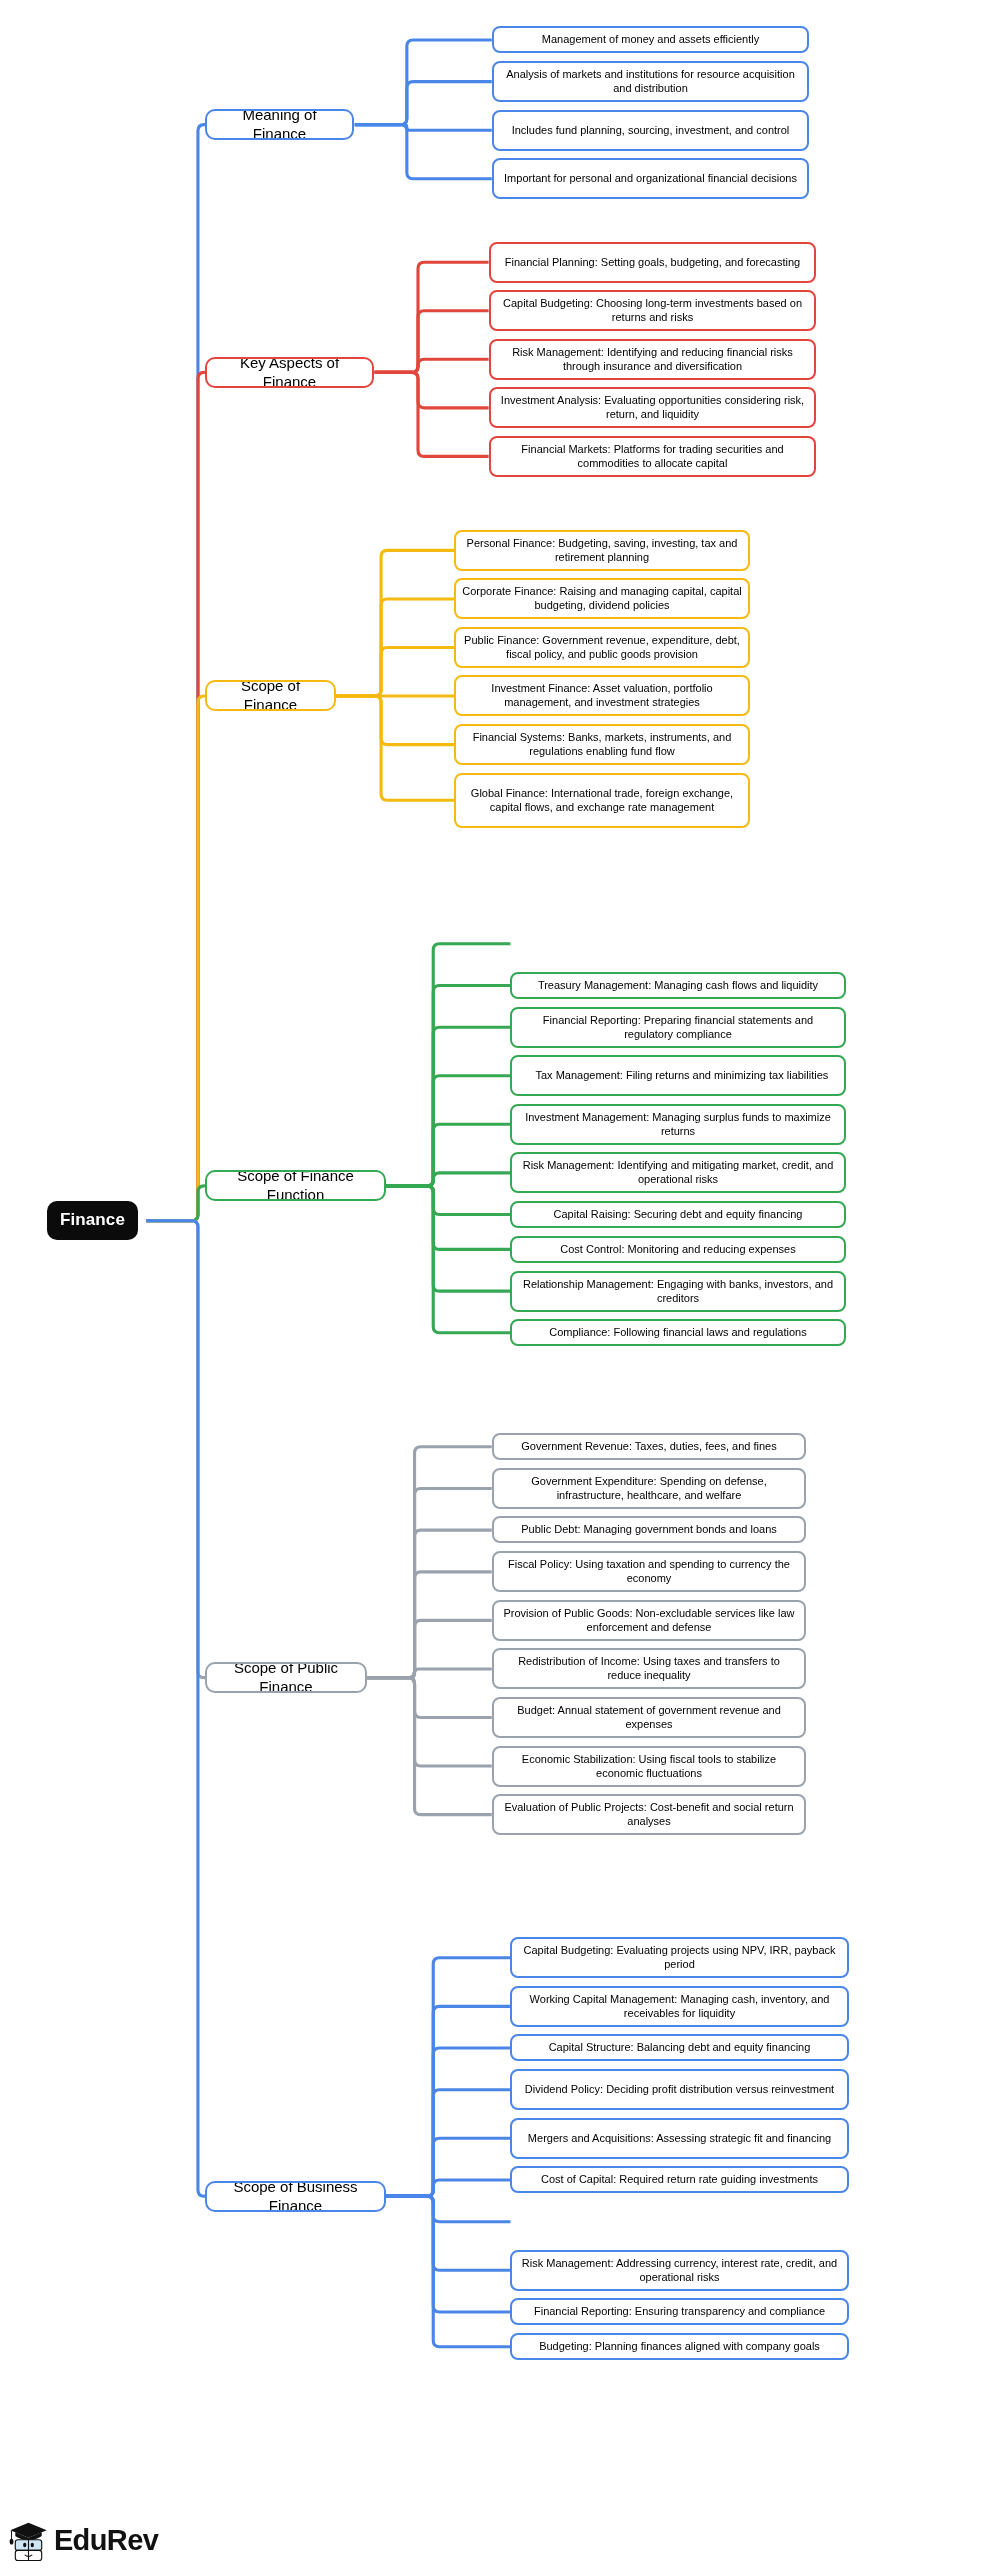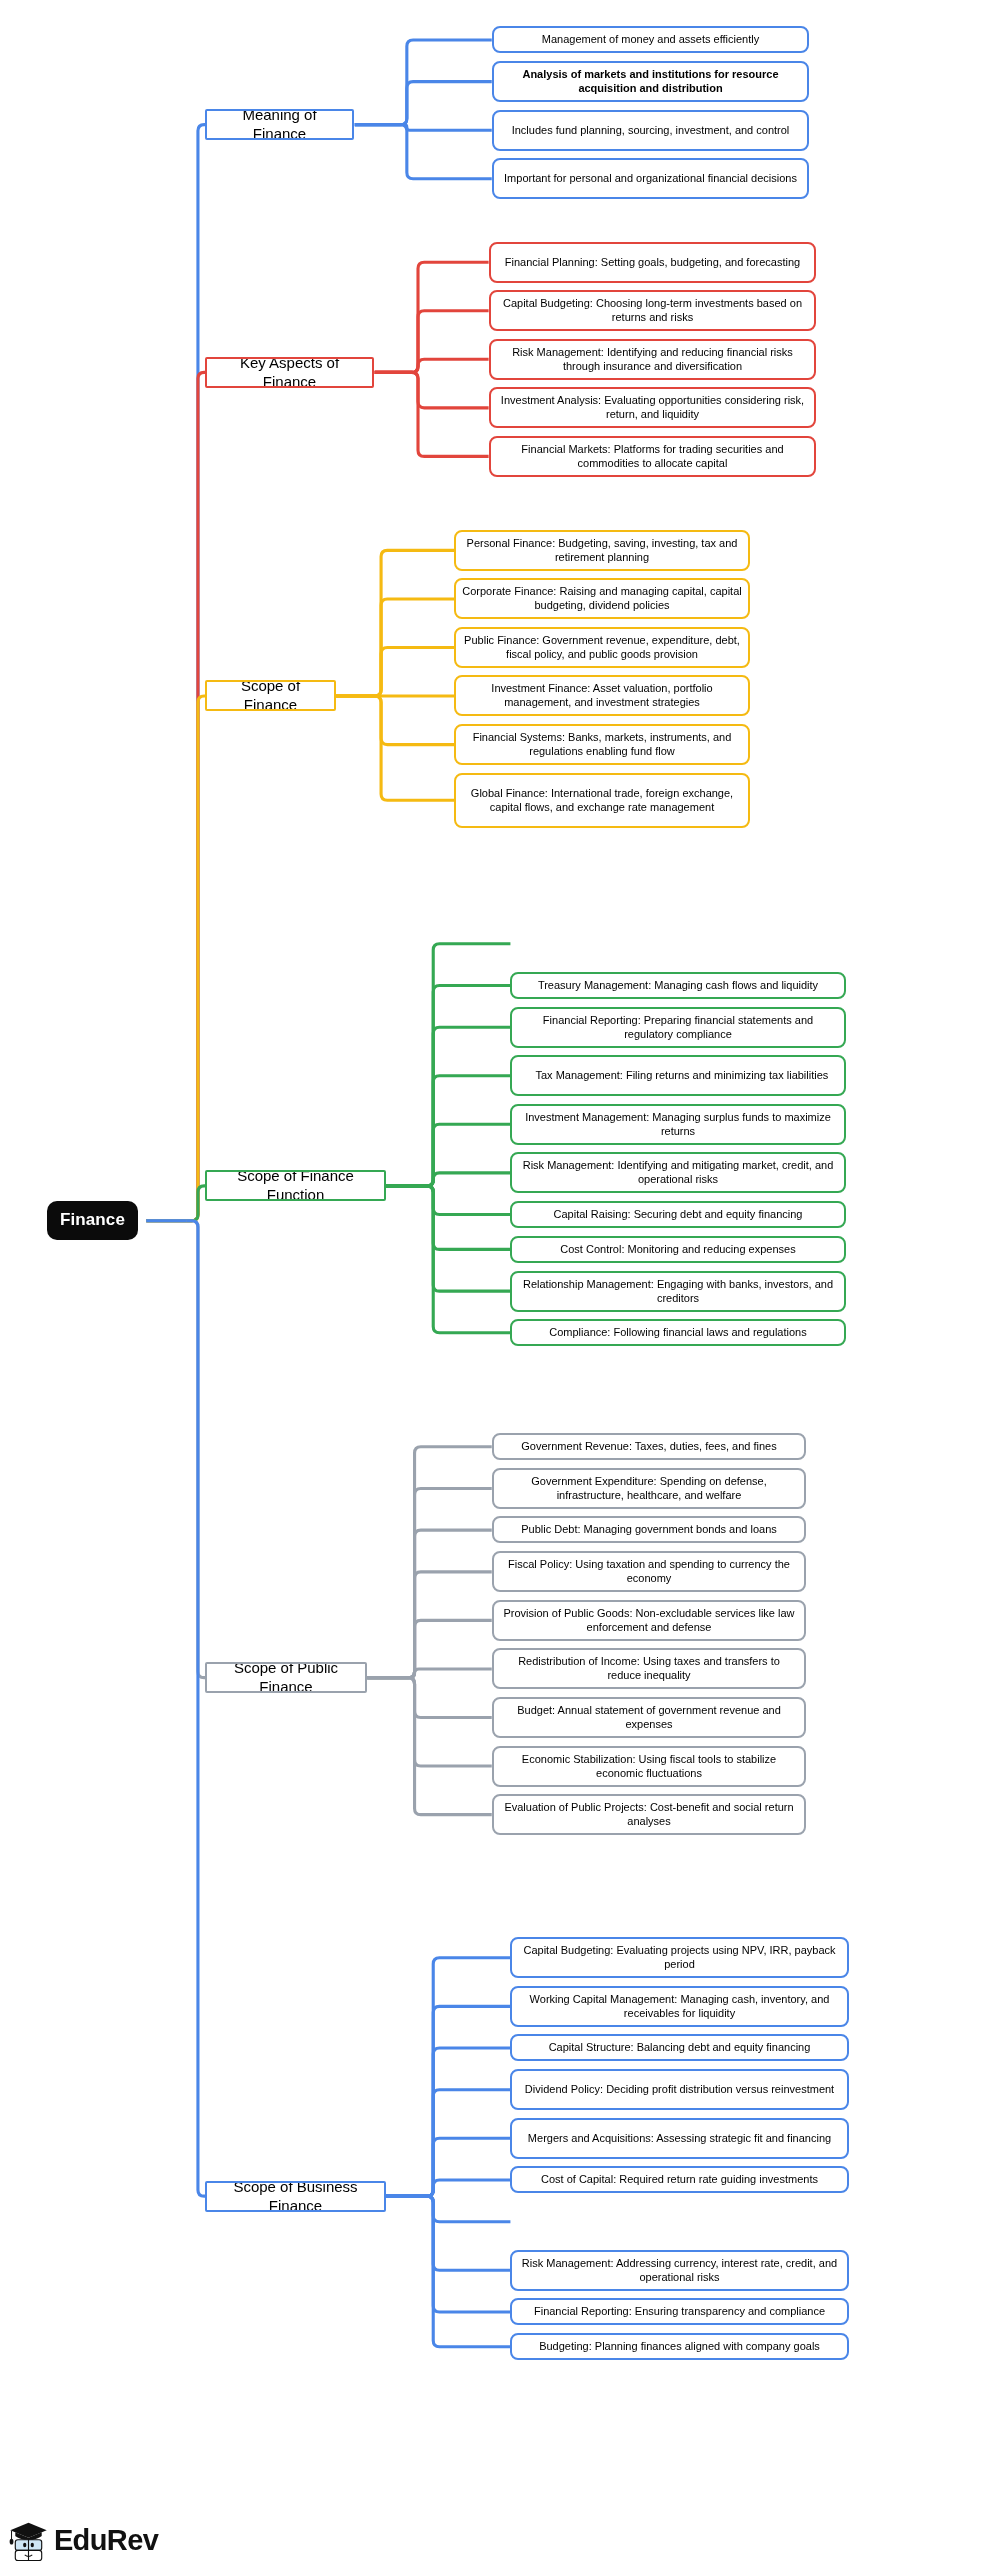--- a/index.html
+++ b/index.html
@@ -41,21 +41,21 @@
     color:#ffffff;
     font-weight:bold;
     font-size:17px;
     border:none;
     border-radius:10px;
     letter-spacing:0.1px;
   }
   .branch{
     font-size:15px;
     border-width:2.5px;
-    border-radius:2px;
+    border-radius:10px;
     padding:0 17px;
   }
   .leaf{
     font-size:11px;
     border-width:2.5px;
     border-radius:8px;
     padding:1.9px 6.2px;
   }
   .c-blue   { border-color:#4a86e8; }
   .c-red    { border-color:#e2453c; }
@@ -145,21 +145,21 @@
       <path d="M 620 3528 L 686 3528 Q 696 3528 696 3538 L 696 3559 Q 696 3569 706 3569 L 820 3569" stroke="#4a86e8" stroke-width="5" fill="none" stroke-linejoin="round" stroke-linecap="butt"></path>
       <path d="M 620 3528 L 686 3528 Q 696 3528 696 3538 L 696 3637 Q 696 3647 706 3647 L 820 3647" stroke="#4a86e8" stroke-width="5" fill="none" stroke-linejoin="round" stroke-linecap="butt"></path>
       <path d="M 620 3528 L 686 3528 Q 696 3528 696 3538 L 696 3704 Q 696 3714 706 3714 L 820 3714" stroke="#4a86e8" stroke-width="5" fill="none" stroke-linejoin="round" stroke-linecap="butt"></path>
       <path d="M 620 3528 L 686 3528 Q 696 3528 696 3538 L 696 3760 Q 696 3770 706 3770 L 820 3770" stroke="#4a86e8" stroke-width="5" fill="none" stroke-linejoin="round" stroke-linecap="butt"></path>
     </svg>
 
   <div class="node root" id="root-node" style="left: 47px; top: 1201px; width: 91px; height: 39px;">Finance</div>
 
 <div class="node branch c-blue" style="left: 205px; width: 149px; height: 31px; top: 109px;">Meaning of Finance</div>
     <div class="node leaf c-blue" style="left: 492px; width: 317px; min-height: 27px; top: 26px;">Management of money and assets efficiently</div>
-    <div class="node leaf c-blue" style="left: 492px; width: 317px; min-height: 41px; top: 61px; font-weight: bold;">Analysis of markets and institutions for resource acquisition and distribution</div>
+    <div class="node leaf c-blue" style="left: 492px; width: 317px; min-height: 41px; top: 61px;">Analysis of markets and institutions for resource acquisition and distribution</div>
     <div class="node leaf c-blue" style="left: 492px; width: 317px; min-height: 41px; top: 110px;">Includes fund planning, sourcing, investment, and control</div>
     <div class="node leaf c-blue" style="left: 492px; width: 317px; min-height: 41px; top: 158px;">Important for personal and organizational financial decisions</div>
     <div class="node branch c-red" style="left: 205px; width: 169px; height: 31px; top: 357px;">Key Aspects of Finance</div>
     <div class="node leaf c-red" style="left: 489px; width: 327px; min-height: 41px; top: 242px;">Financial Planning: Setting goals, budgeting, and forecasting</div>
     <div class="node leaf c-red" style="left: 489px; width: 327px; min-height: 41px; top: 290px;">Capital Budgeting: Choosing long-term investments based on returns and risks</div>
     <div class="node leaf c-red" style="left: 489px; width: 327px; min-height: 41px; top: 339px;">Risk Management: Identifying and reducing financial risks through insurance and diversification</div>
     <div class="node leaf c-red" style="left: 489px; width: 327px; min-height: 41px; top: 387px;">Investment Analysis: Evaluating opportunities considering risk, return, and liquidity</div>
     <div class="node leaf c-red" style="left: 489px; width: 327px; min-height: 41px; top: 436px;">Financial Markets: Platforms for trading securities and commodities to allocate capital</div>
     <div class="node branch c-yellow" style="left: 205px; width: 131px; height: 31px; top: 680px;">Scope of Finance</div>
     <div class="node leaf c-yellow" style="left: 454px; width: 296px; min-height: 41px; top: 530px;">Personal Finance: Budgeting, saving, investing, tax and retirement planning</div>

